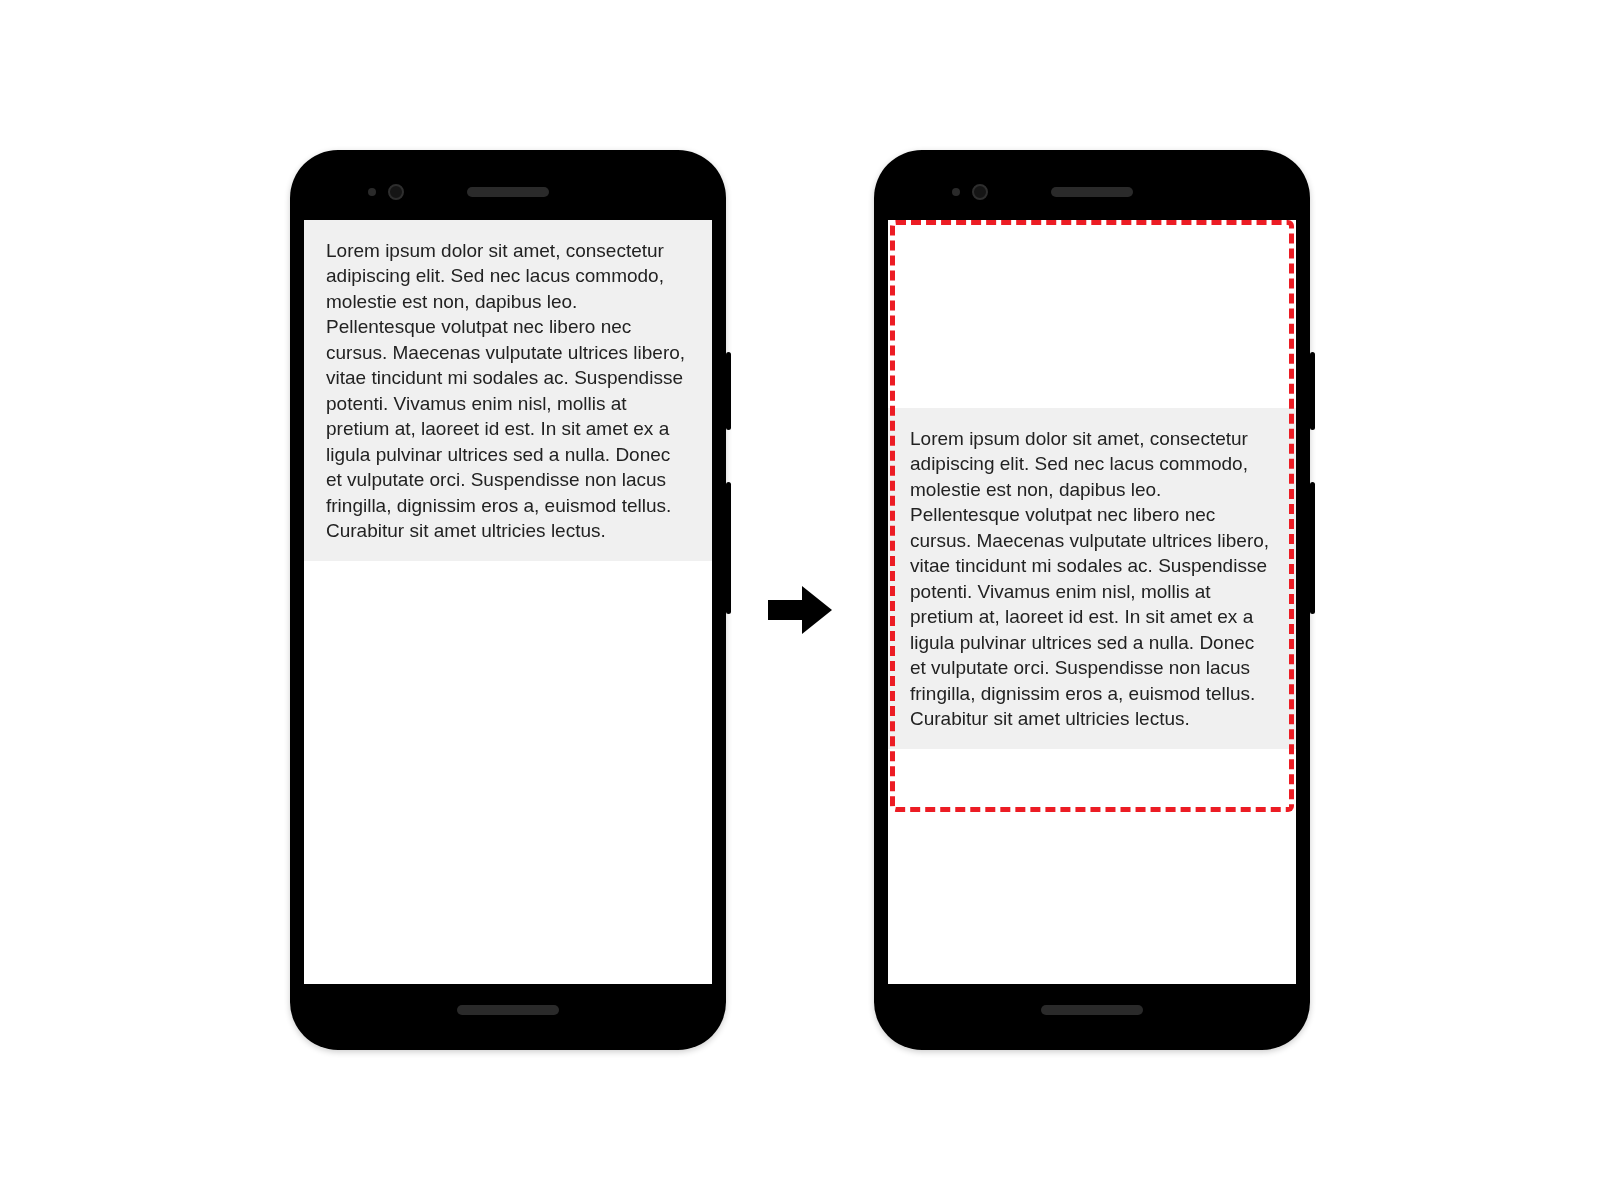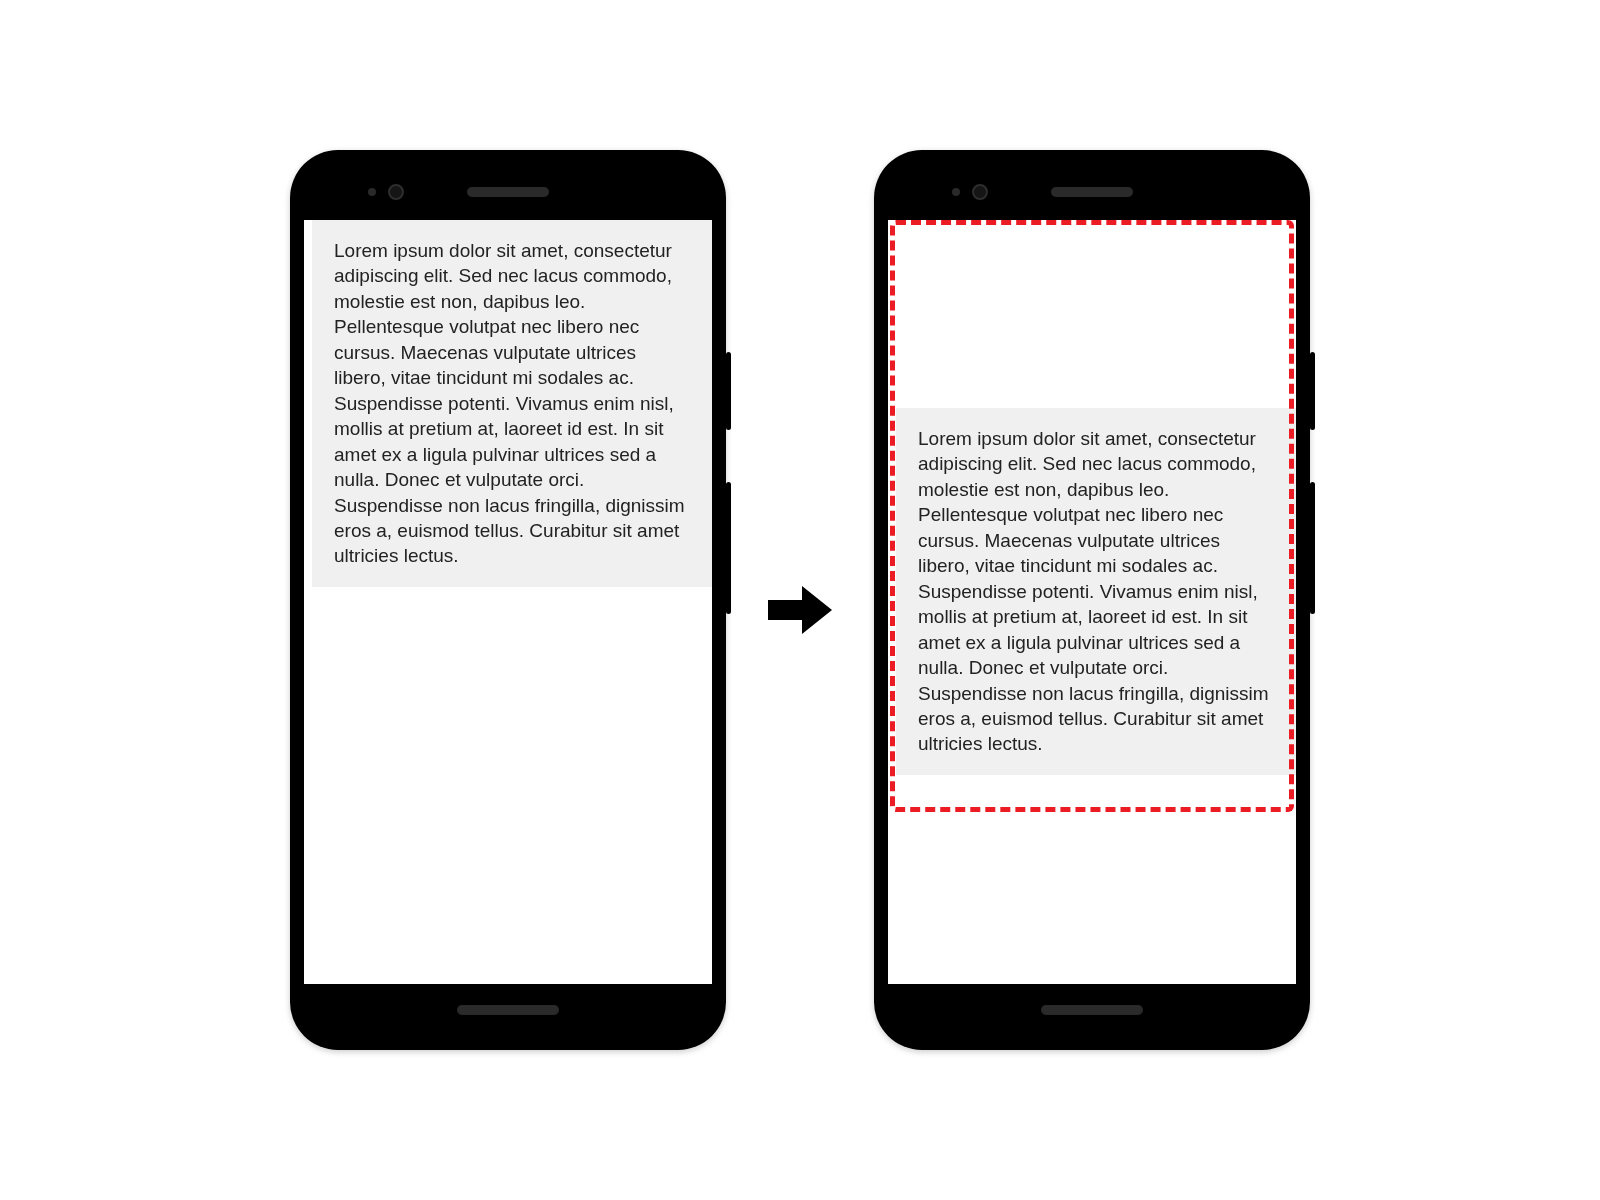--- a/index.html
+++ b/index.html
@@ -78,21 +78,20 @@
     }
     .text-block {
       position: absolute;
       left: 0;
       right: 0;
       background: #f0f0f0;
       padding: 18px 22px 18px 22px;
       font-size: 19px;
       line-height: 1.34;
       color: #222;
-      margin-left: 8px;
     }
     .text-block.top { top: 0; }
     .text-block.shifted { top: 188px; }
     .overlay-box {
       position: absolute;
       left: 2px;
       right: 2px;
       top: 0;
       height: 592px;
       border: 5px dashed #ec1c24;

